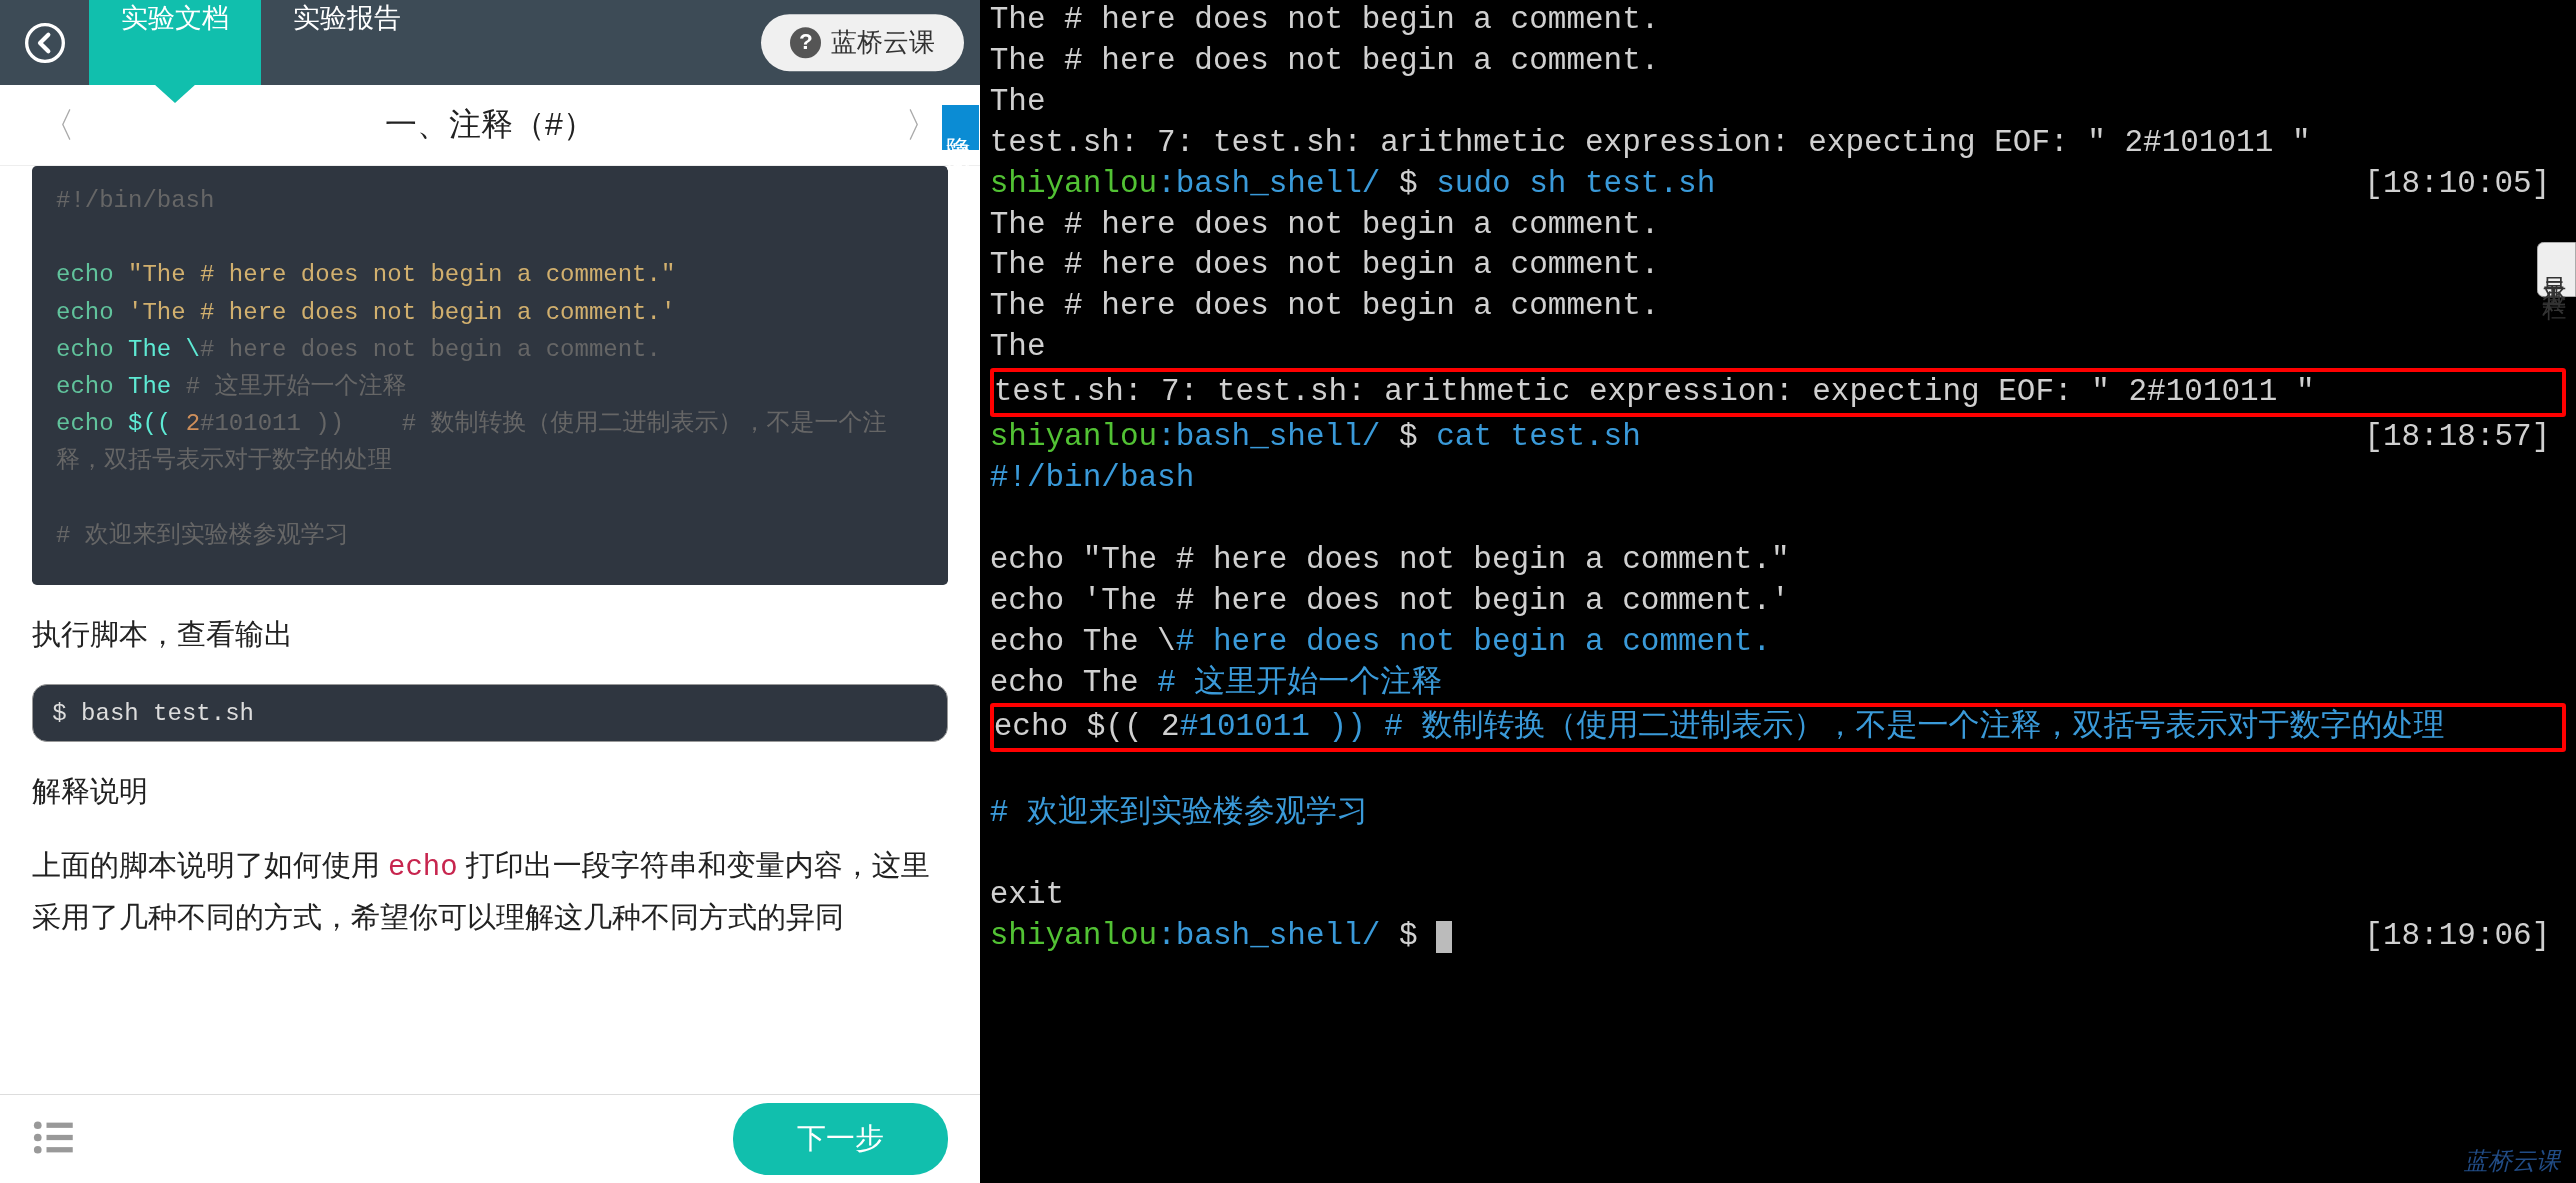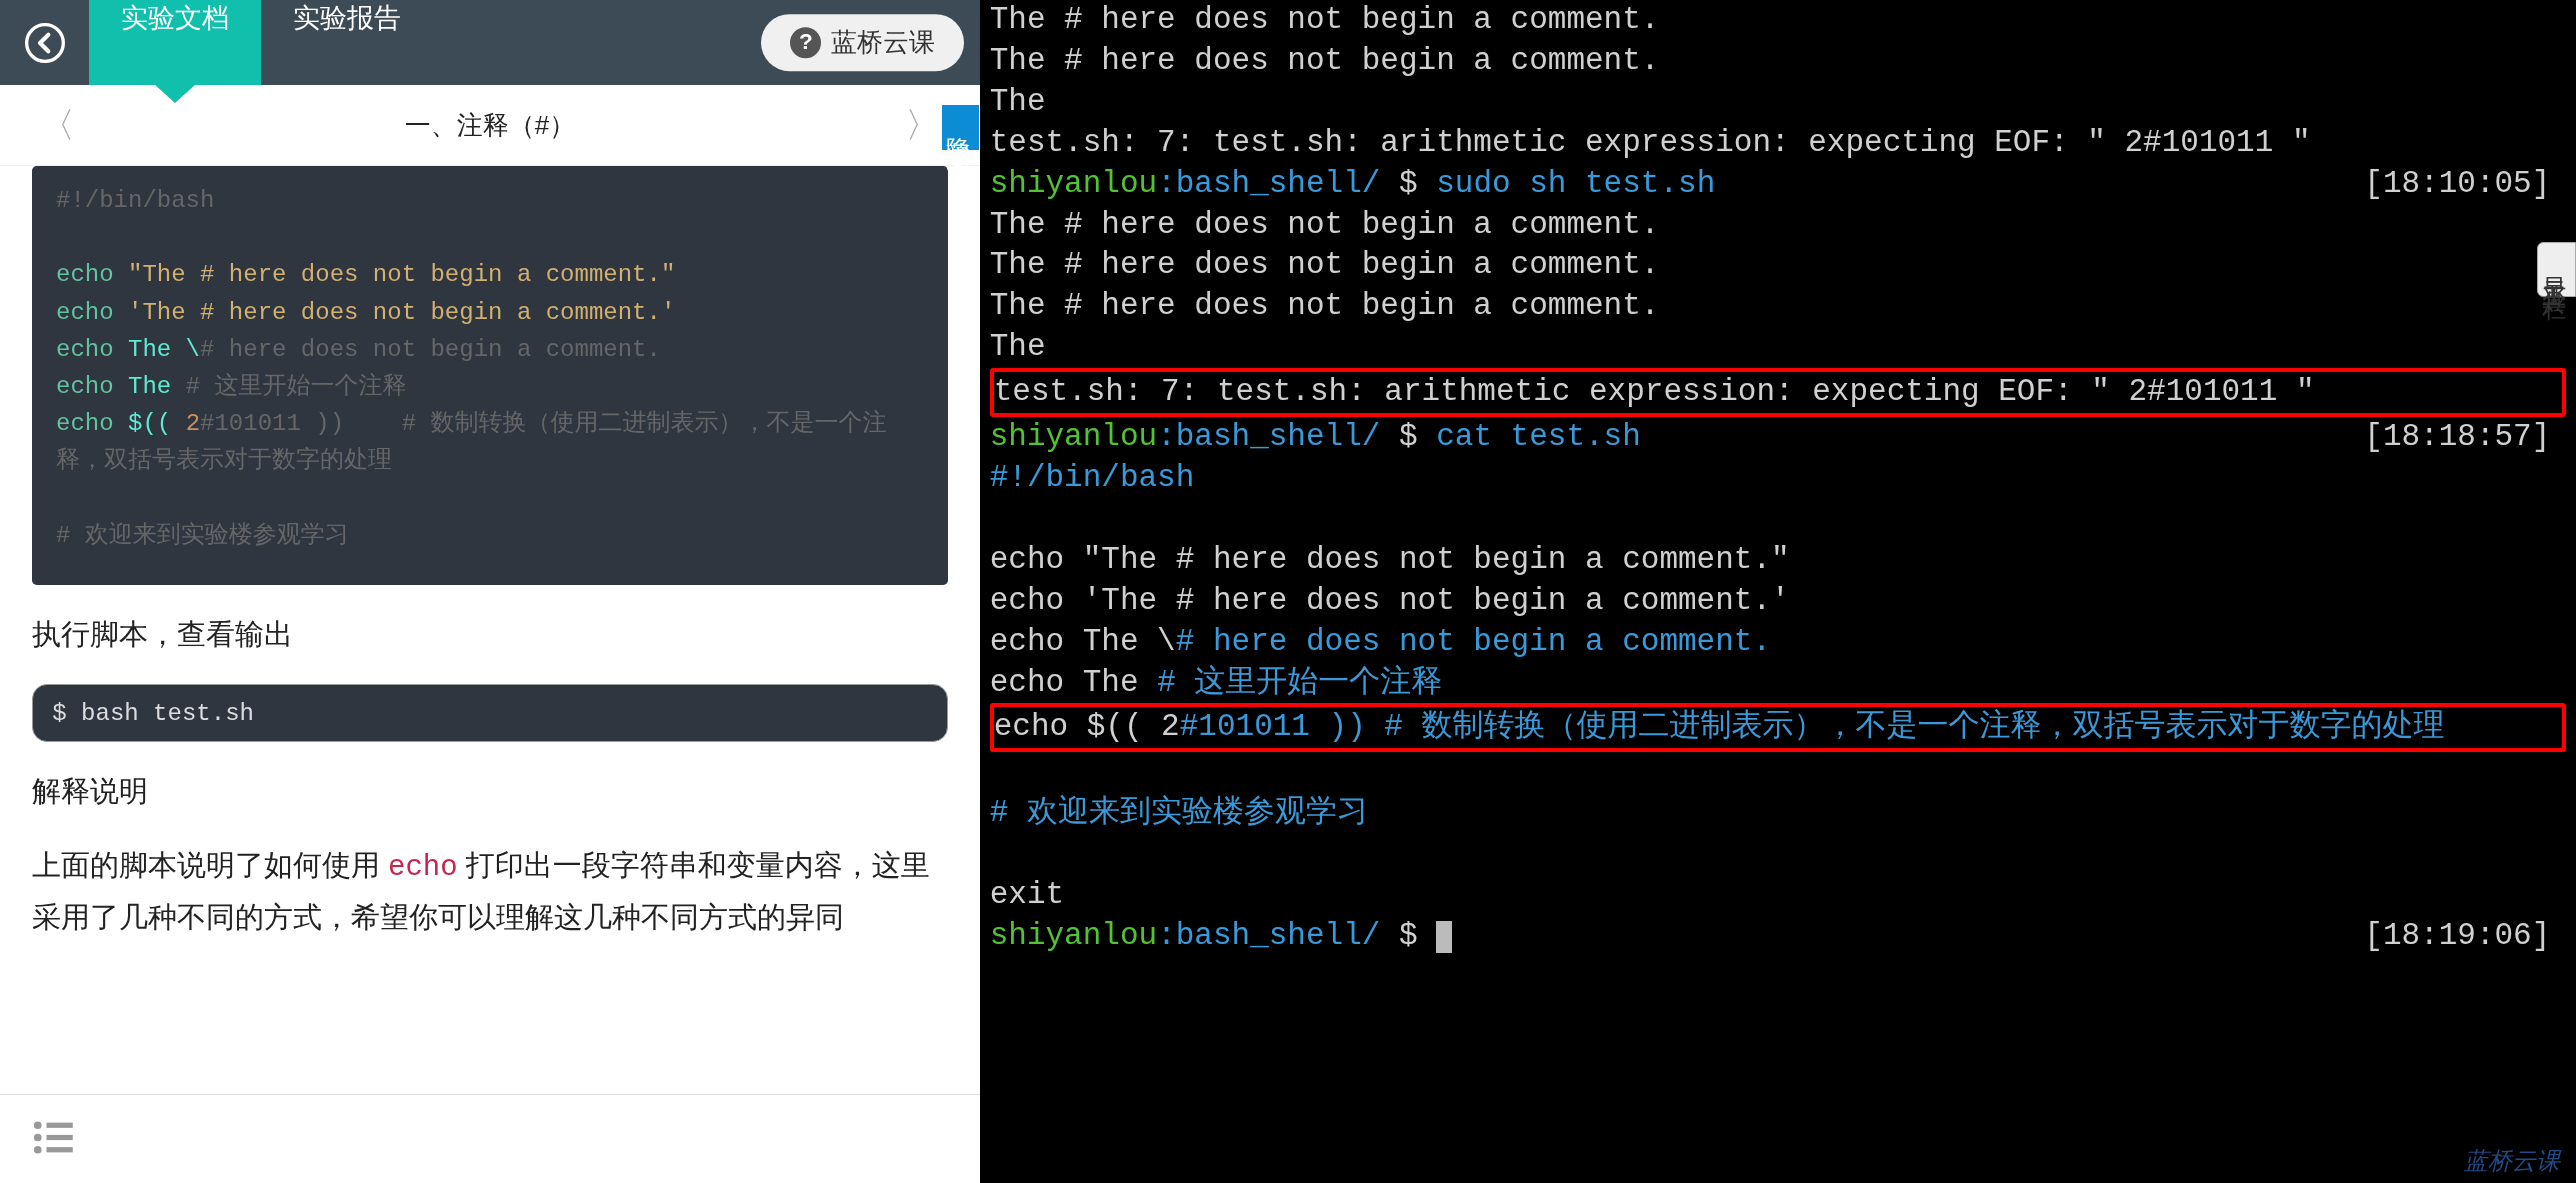--- a/index.html
+++ b/index.html
@@ -13,21 +13,21 @@
 .back-btn svg { width: 40px; height: 40px; }
 .tab { padding: 0 32px; display: flex; align-items: flex-start; color: #fff; font-size: 27px; position: relative; }
 .tab.active { background: #11bfad; }
 .tab.active::after { content: ''; position: absolute; bottom: -17.7px; left: 50%; transform: translateX(-50%); border-left: 21px solid transparent; border-right: 21px solid transparent; border-top: 19.3px solid #11bfad; }
 .ask-btn { position: absolute; right: 16px; top: 50%; transform: translateY(-50%); background: #f0f0f0; border-radius: 32px; padding: 11.3px 29px; display: flex; align-items: center; gap: 9.7px; font-size: 26px; color: #333; }
 .ask-btn .qmark { width: 31px; height: 31px; border-radius: 50%; background: #555; color: #fff; display: flex; align-items: center; justify-content: center; font-size: 22.5px; font-weight: bold; }
 
 
 .section-nav { height: 81px; display: flex; align-items: center; justify-content: space-between; padding: 0 40px; border-bottom: 1.6px solid #eee; background: #fff; }
 .section-nav .chev { color: #aaa; font-size: 35px; }
-.section-title { font-size: 26px; color: #222; }
+.section-title { font-size: 32px; color: #222; }
 
 
 .content { flex: 1; overflow-y: auto; padding: 0 32px; }
 .code-block { background: #2f3640; border-radius: 4.8px; padding: 16px 24px 31px 24px; margin-bottom: 24px; font-family: "Courier New", Consolas, monospace; font-size: 24px; line-height: 1.55; color: #aaa; }
 .code-block .kw { color: #61c39c; }
 .code-block .str { color: #d2b06e; }
 .code-block .cmt { color: #666; }
 .code-block .txt { color: #5eead4; }
 .code-block .num { color: #ce8f5b; }
 .code-block .line { white-space: pre-wrap; }
@@ -119,20 +119,21 @@
     <div class="menu-btn">
       <svg viewBox="0 0 24 20">
           <circle cx="3" cy="3" r="2.2" fill="#999"></circle>
           <rect x="8" y="1.5" width="15" height="3" fill="#999"></rect>
           <circle cx="3" cy="10" r="2.2" fill="#999"></circle>
           <rect x="8" y="8.5" width="15" height="3" fill="#999"></rect>
           <circle cx="3" cy="17" r="2.2" fill="#999"></circle>
           <rect x="8" y="15.5" width="15" height="3" fill="#999"></rect>
         </svg>
     </div>
+    <div class="next-btn"><span>下一步</span></div>
   </div>
 </div>
 
 <div class="hide-tab"><span>隐藏桌面</span></div>
 
 <div class="right-panel">
   <div class="terminal">
     <div class="tline">The # here does not begin a comment.</div>
     <div class="tline">The # here does not begin a comment.</div>
     <div class="tline">The</div>

